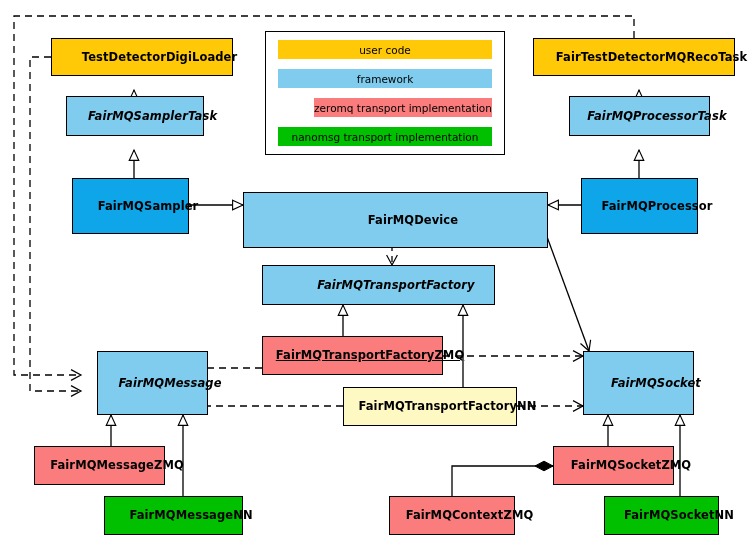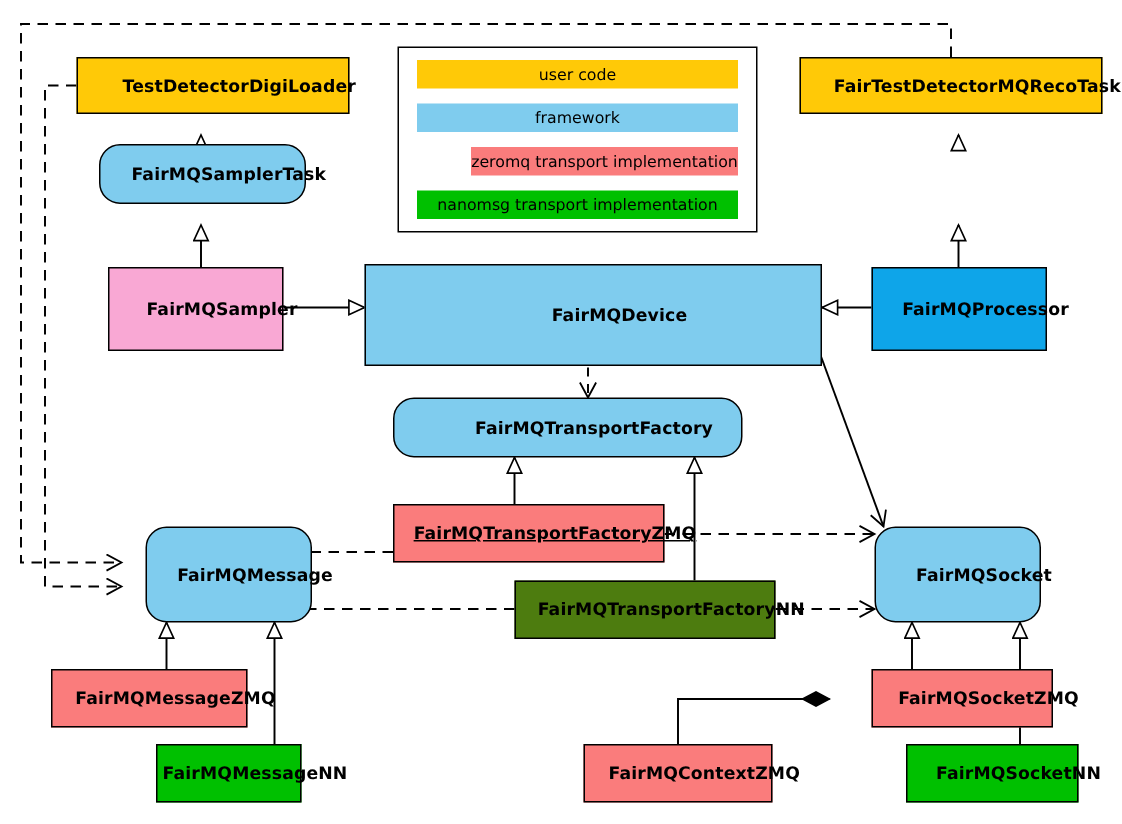--- a/index.html
+++ b/index.html
@@ -32,21 +32,21 @@
     justify-content: center;
     text-align: center;
     font-size: 11.5px;
     font-weight: bold;
     color: #000000;
     line-height: 1.1;
     letter-spacing: 0.1px;
     padding-left: 35px;
   }
   .node.abstract {
-    border-radius: 14px;
+    font-style: italic;
   }
   .legend-box {
     position: absolute;
     box-sizing: border-box;
     background: #ffffff;
     border: 1px solid #000000;
     padding: 8px 12px;
     display: flex;
     flex-direction: column;
     justify-content: space-between;
@@ -132,40 +132,41 @@
     <div class="legend-row" style="background:#FA7C7C;margin-left:36px;">zeromq transport implementation</div>
     <div class="legend-row" style="background:#00C000;">nanomsg transport implementation</div>
   </div>
 
   <div class="node" style="left:51px; top:38px; width:182px; height:38px; background:#FFC907;">TestDetectorDigiLoader</div>
 
   <div class="node" style="left:533px; top:38px; width:202px; height:38px; background:#FFC907;text-align:right;">FairTestDetectorMQRecoTask</div>
 
   <div class="node abstract" style="left:66px; top:96px; width:138px; height:40px; background:#7FCCEE;">FairMQSamplerTask</div>
 
+  <div class="node abstract" style="left:569px; top:96px; width:141px; height:40px; background:#7FCCEE;">FairMQProcessorTask</div>
 
-  <div class="node" style="left:72px; top:178px; width:117px; height:56px; background:#f9a8d4;">FairMQSampler</div>
+  <div class="node" style="left:72px; top:178px; width:117px; height:56px; background:#0ea5e9;">FairMQSampler</div>
 
-  <div class="node" style="left:243px; top:176px; width:305px; height:68px; background:#7FCCEE;">FairMQDevice</div>
+  <div class="node" style="left:243px; top:192px; width:305px; height:56px; background:#7FCCEE;">FairMQDevice</div>
 
   <div class="node" style="left:581px; top:178px; width:117px; height:56px; background:#0ea5e9;">FairMQProcessor</div>
 
   <div class="node abstract" style="left:262px; top:265px; width:233px; height:40px; background:#7FCCEE;">FairMQTransportFactory</div>
 
   <div class="node" style="left:262px; top:336px; width:181px; height:39px; background:#FA7C7C;text-decoration:underline;">FairMQTransportFactoryZMQ</div>
 
-  <div class="node" style="left:343px; top:387px; width:174px; height:39px; background:#4d7c0f;">FairMQTransportFactoryNN</div>
+  <div class="node" style="left:343px; top:387px; width:174px; height:39px; background:#fef9c3;">FairMQTransportFactoryNN</div>
 
   <div class="node abstract" style="left:97px; top:351px; width:111px; height:64px; background:#7FCCEE;">FairMQMessage</div>
 
   <div class="node abstract" style="left:583px; top:351px; width:111px; height:64px; background:#7FCCEE;">FairMQSocket</div>
 
   <div class="node" style="left:34px; top:446px; width:131px; height:39px; background:#FA7C7C;">FairMQMessageZMQ</div>
 
-  <div class="node" style="left:104px; top:496px; width:97px; height:39px; background:#00C000;">FairMQMessageNN</div>
+  <div class="node" style="left:104px; top:496px; width:139px; height:39px; background:#00C000;">FairMQMessageNN</div>
 
-  <div class="node" style="left:553px; top:446px; width:121px; height:39px; background:#FA7C7C;margin-left:28px;">FairMQSocketZMQ</div>
+  <div class="node" style="left:553px; top:446px; width:121px; height:39px; background:#FA7C7C;">FairMQSocketZMQ</div>
 
   <div class="node" style="left:604px; top:496px; width:115px; height:39px; background:#00C000;">FairMQSocketNN</div>
 
   <div class="node" style="left:389px; top:496px; width:126px; height:39px; background:#FA7C7C;text-align:right;">FairMQContextZMQ</div>
 
 </div>
 
 </body></html>

